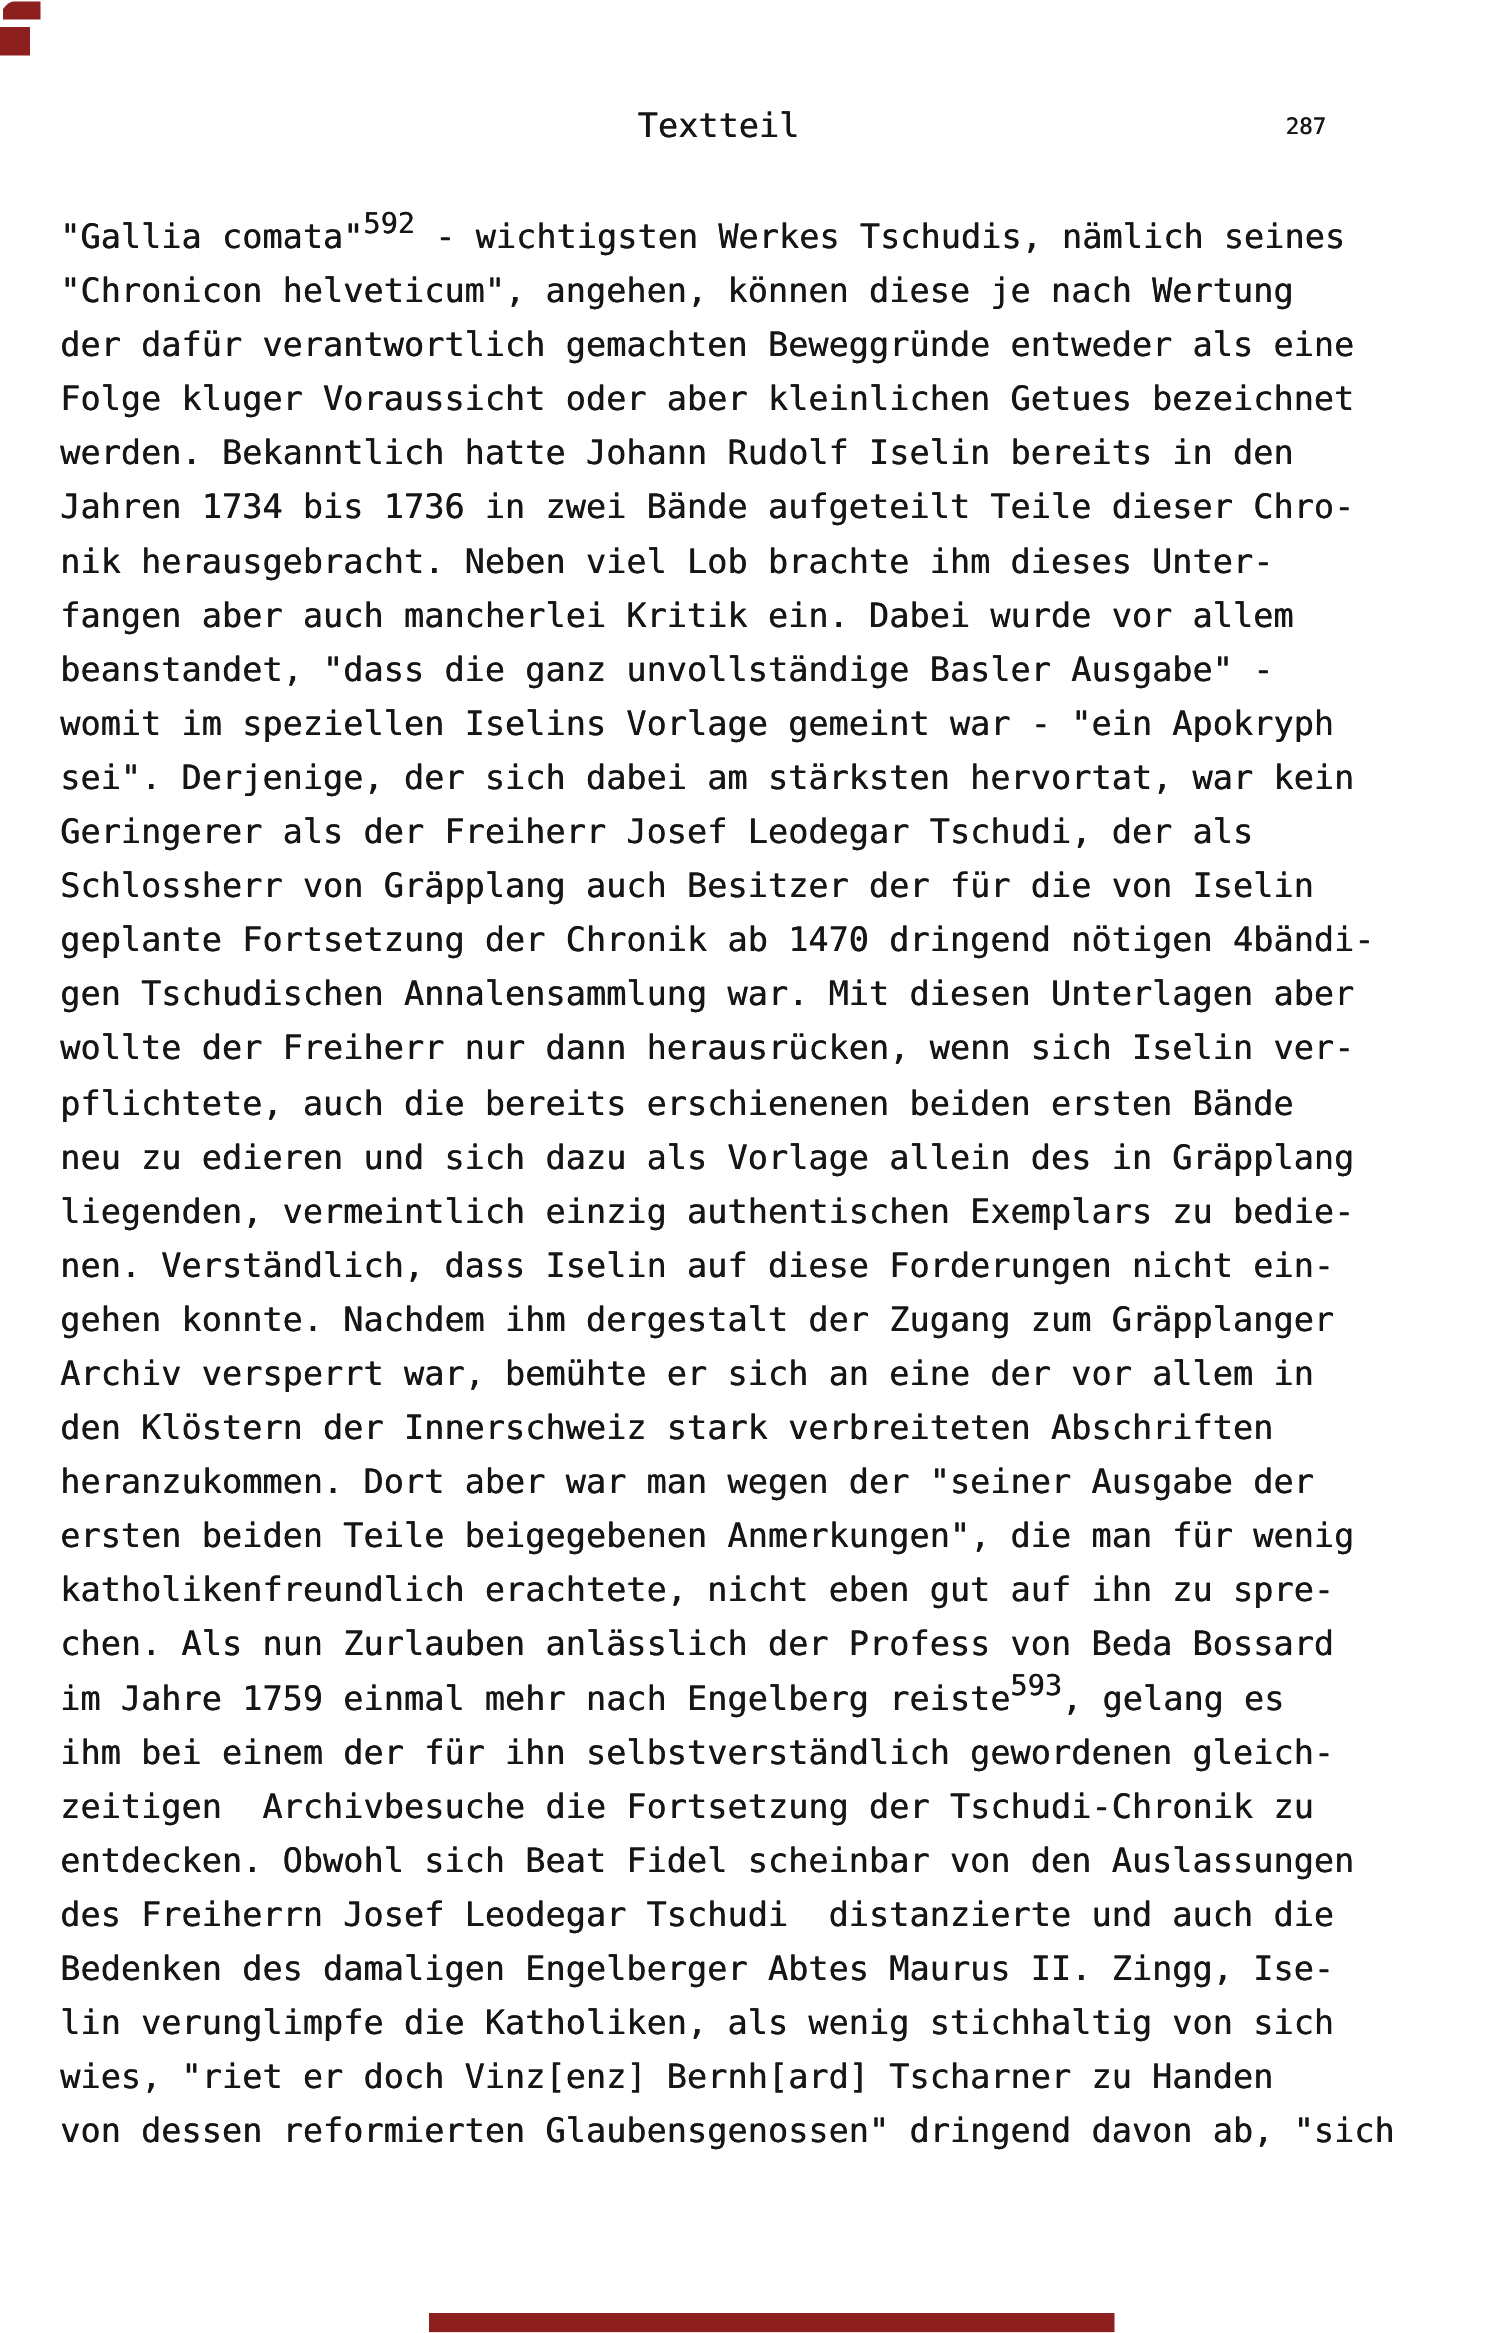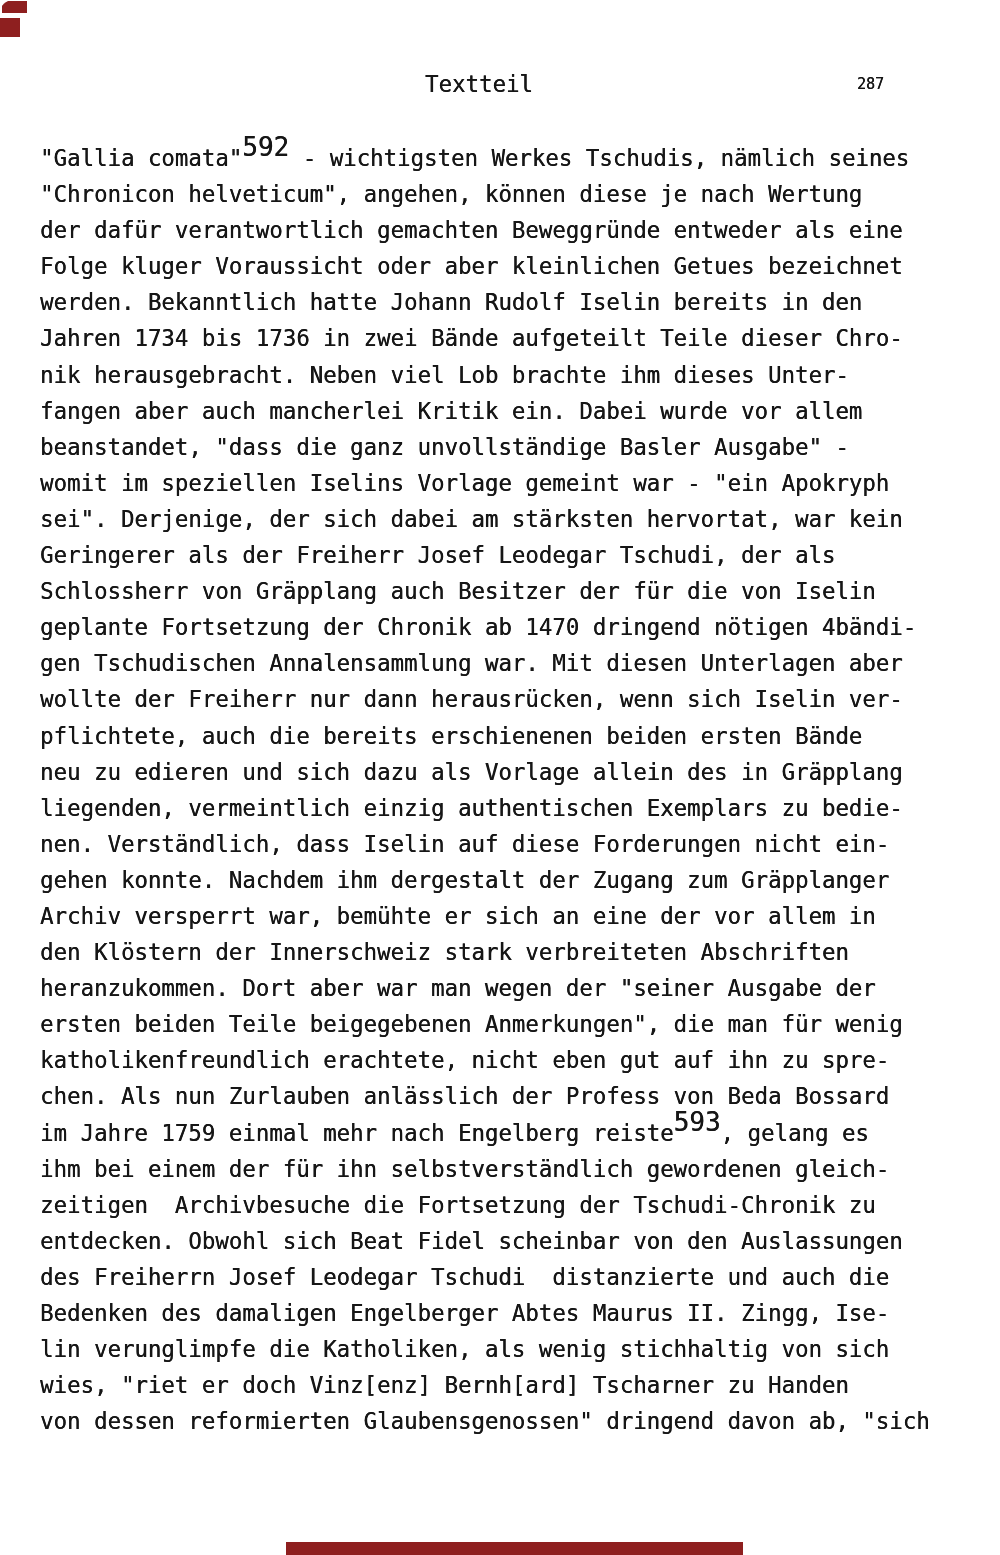--- a/index.html
+++ b/index.html
@@ -42,21 +42,21 @@
     width: 930px;
     font-size: 22.4px;
     line-height: 36.1px;
     white-space: pre;
     text-shadow: 0.3px 0 0 currentColor;
   }
   .line {
     height: 36.1px;
   }
   .sup {
-    font-size: 26px;
+    font-size: 19px;
     line-height: 1;
     position: relative;
     top: -10px;
   }
   .scan-mark {
     position: absolute;
   }
 </style>
 </head>
 <body>

